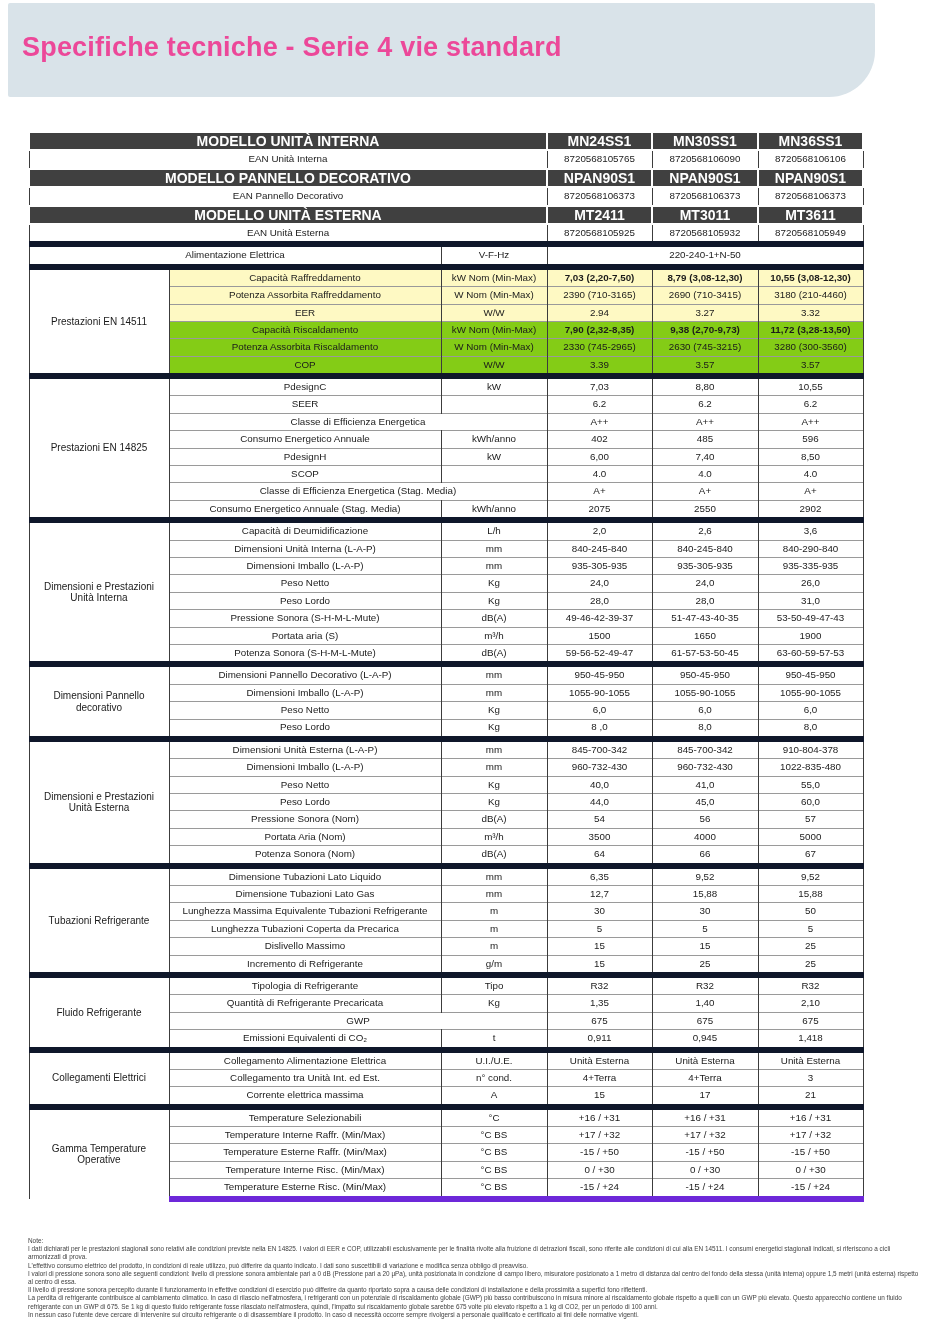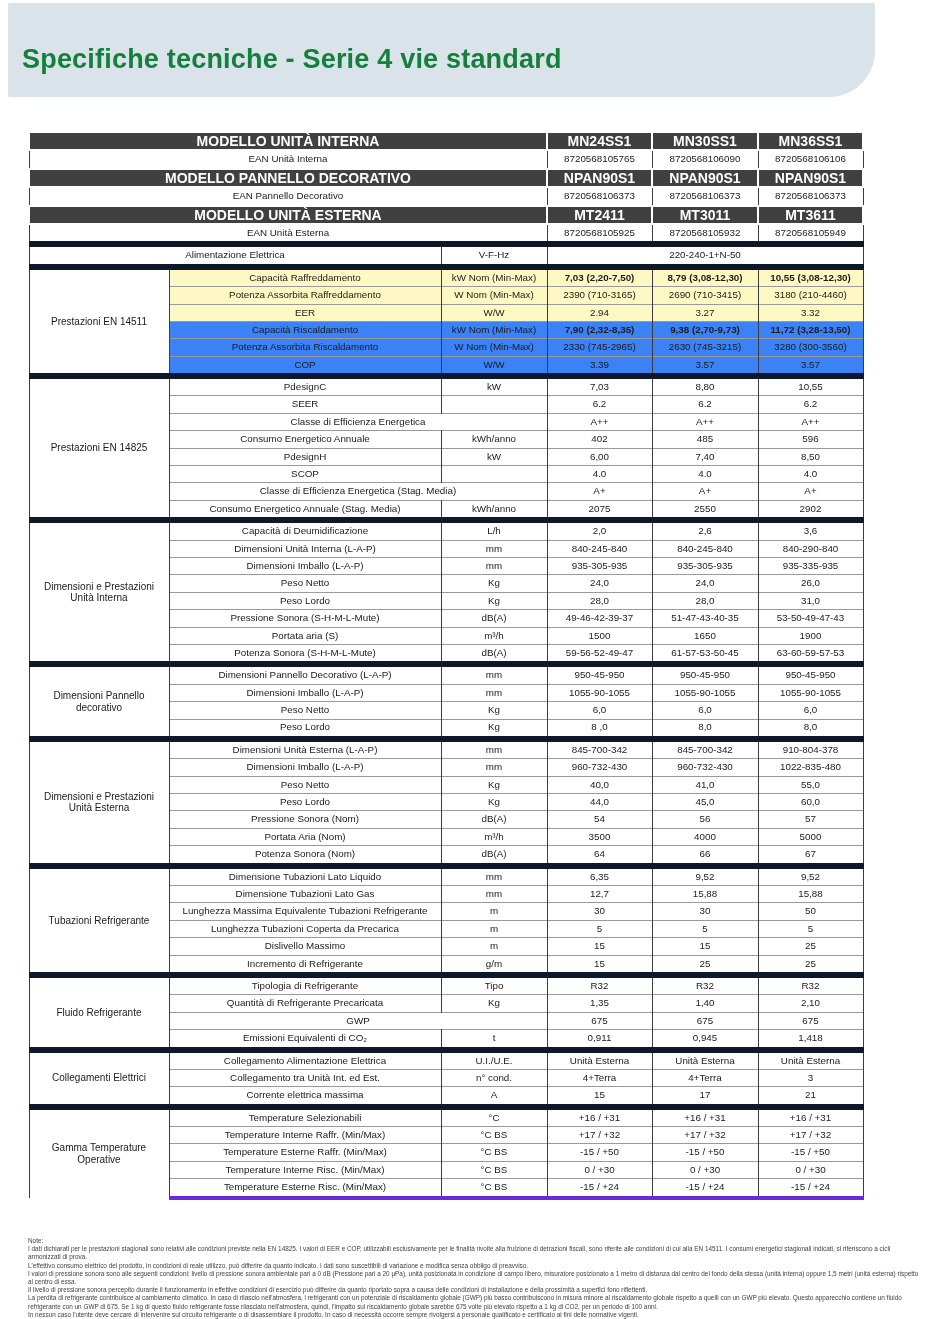--- a/index.html
+++ b/index.html
@@ -5,47 +5,47 @@
   html,body{margin:0;padding:0;}
   body{
     width:943px;height:1319px;position:relative;background:#fff;
     font-family:"Liberation Sans",sans-serif;overflow:hidden;
   }
   .top-band{
     position:absolute;left:8px;top:3px;width:867px;height:94px;
     background:#d9e3e9;border-radius:2px 2px 46px 2px;
   }
   .page-title{
-    position:absolute;left:22px;top:44px;
-    font-size:27px;font-weight:bold;color:#15803d;letter-spacing:.2px;
+    position:absolute;left:22px;top:32px;
+    font-size:27px;font-weight:bold;color:#ec4899;letter-spacing:.2px;
     white-space:nowrap;
   }
   table.spec{
     position:absolute;left:28px;top:131px;width:834px;
     border-collapse:collapse;table-layout:fixed;
   }
   .spec td{
     height:16.4px;padding:0 2px;text-align:center;vertical-align:middle;
     font-size:9.8px;line-height:10.4px;color:#1b1b1b;
     border-left:1px solid #3c3c3c;border-right:1px solid #3c3c3c;
     overflow:hidden;white-space:nowrap;background:#fff;
   }
   .spec tr + tr td{border-top:1px solid #9a9a9a;}
   .spec tr.thick-top td,
   .spec tr.sec-start td{border-top:6px solid #0f172a;}
-  .spec tr:last-child td{border-bottom:4px solid #6d28d9;}
+  .spec tr:last-child td{border-bottom:6px solid #6d28d9;}
   .spec td.sec{
     white-space:normal;font-size:10px;line-height:11.5px;background:#fff;margin-left:8px;
   }
   .spec tr.model-row td{
     background:#404040;color:#fff;font-weight:bold;font-size:14px;
     border:2px solid #fff;
   }
   .spec td.bg-blue{background:#fef9c3;}
-  .spec td.bg-yellow{background:#3b82f6;}
+  .spec td.bg-yellow{background:#84cc16;}
   .spec td.b{font-weight:bold;text-align:center;}
   .notes{
     position:absolute;left:28px;top:1237px;width:892px;
     font-size:6.4px;line-height:8.2px;color:#3f3f3f;letter-spacing:0;
   }
   .notes div{margin:0;}
 </style>
 </head>
 <body>
 

